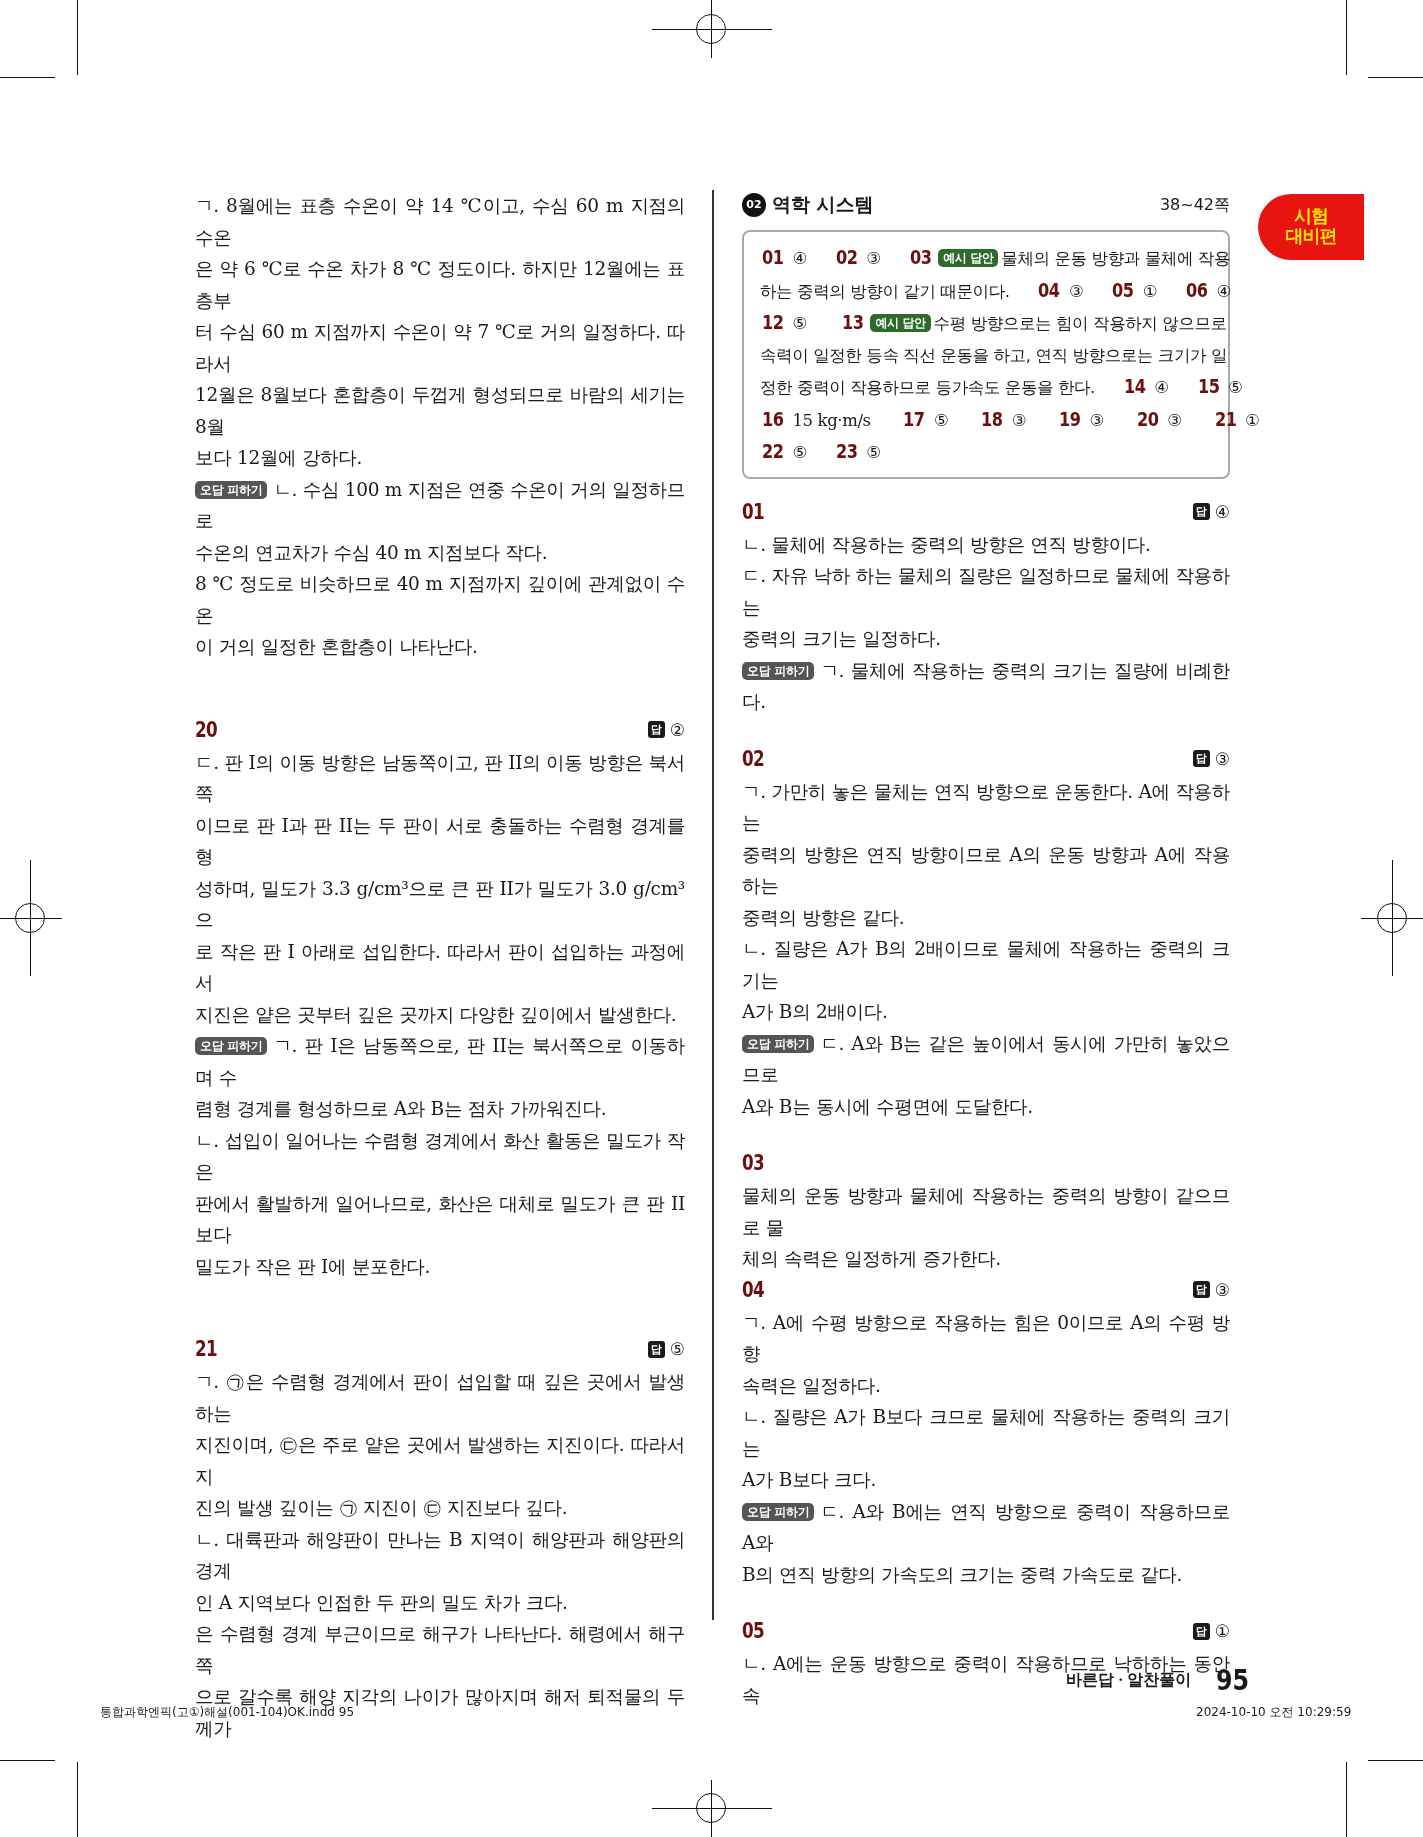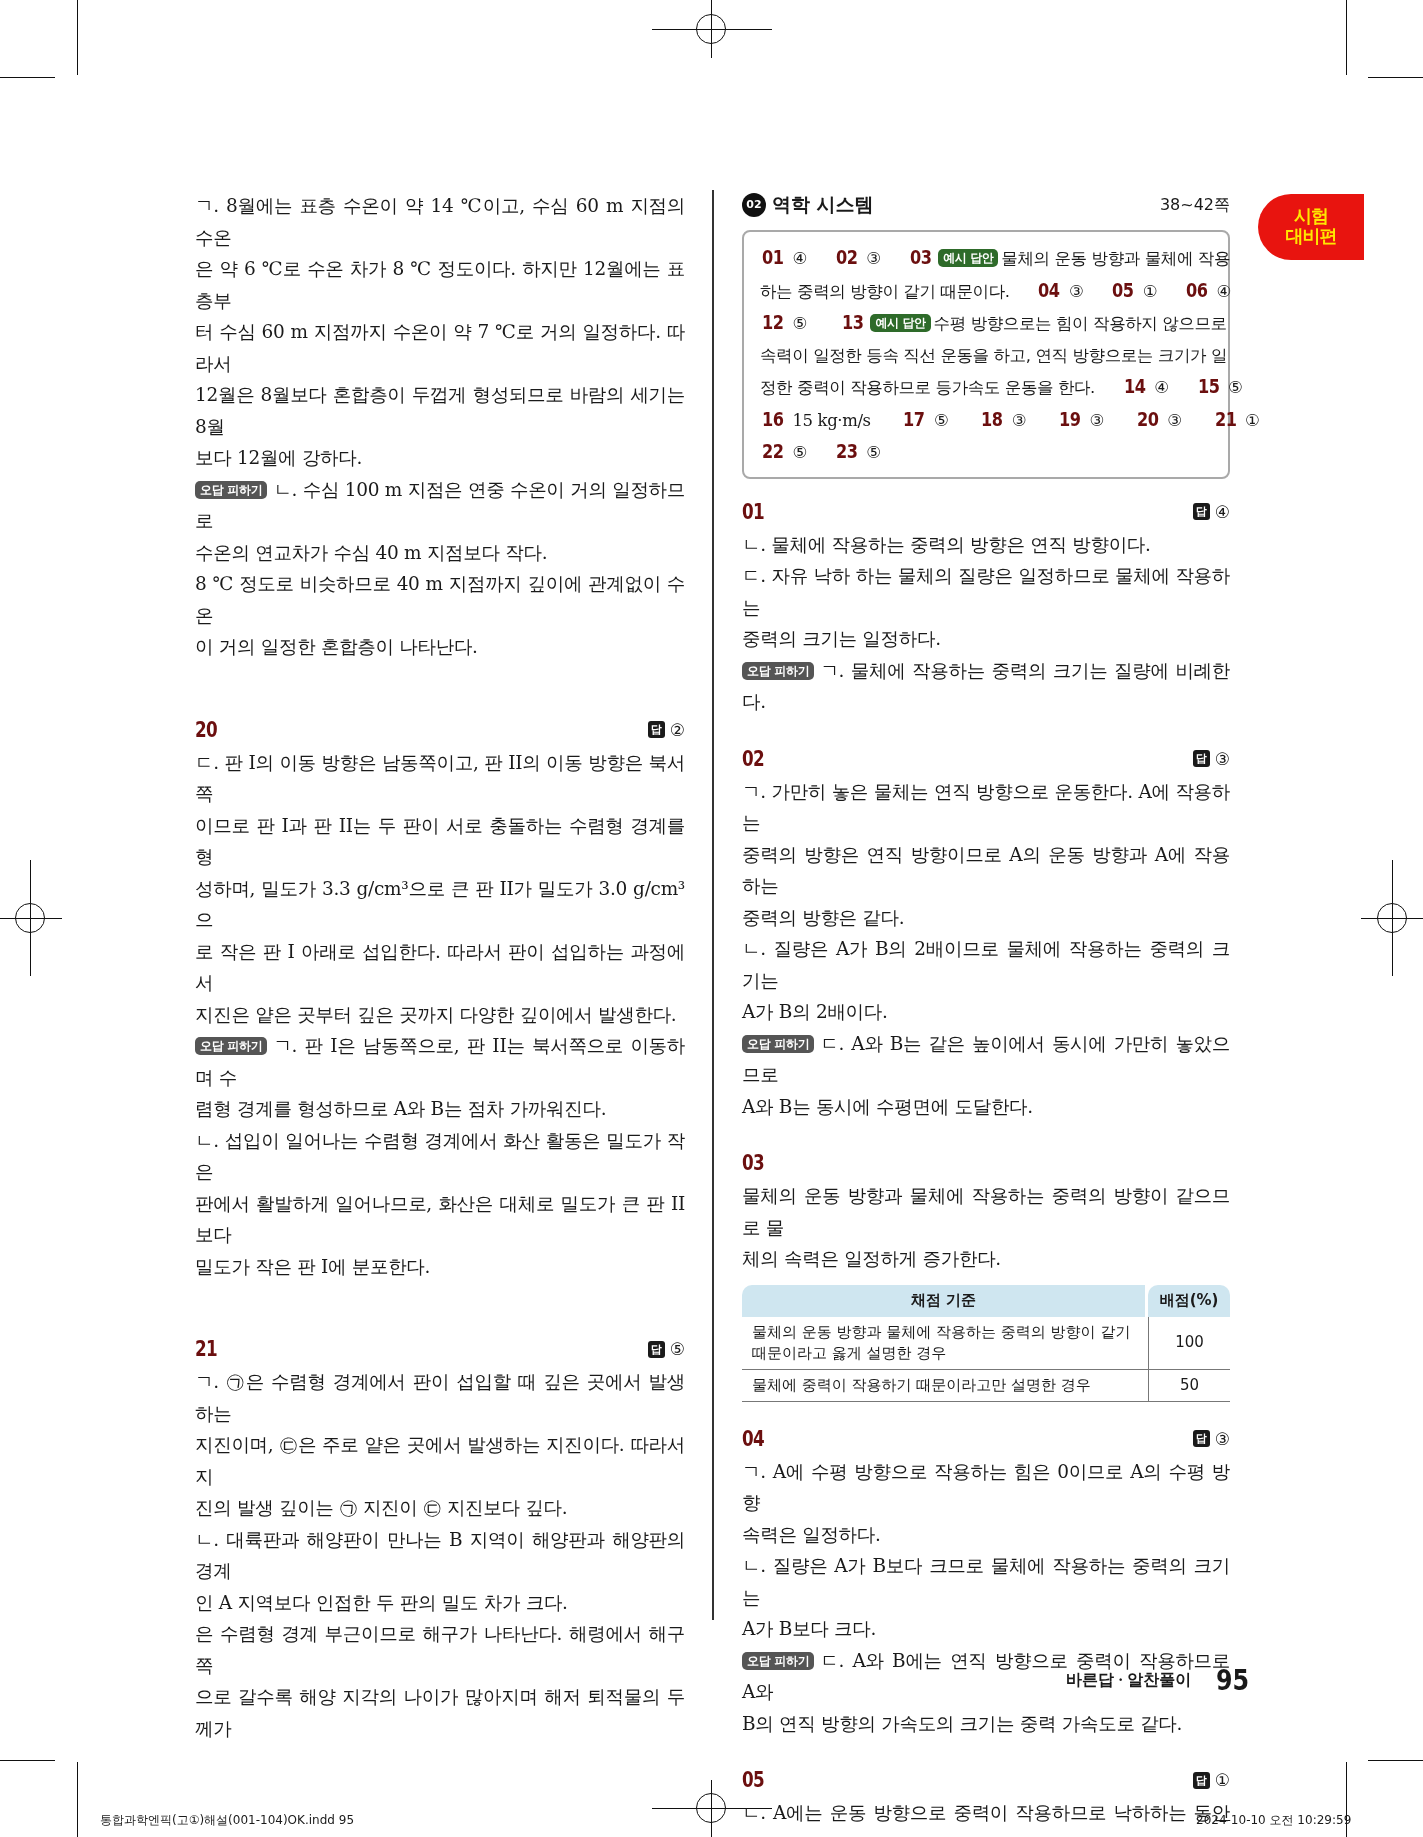--- a/index.html
+++ b/index.html
@@ -31,21 +31,21 @@
   .sidetab { position:absolute; left:1258px; top:194px; width:106px; height:66px; background:#e8140f; border-radius:33px 0 0 33px; color:#ffe600; font-family:"DejaVu Sans", sans-serif; font-weight:bold; font-size:18px; line-height:20px; text-align:center; padding-top:12px; box-sizing:border-box; letter-spacing:-1px; }
   table.score { width:100%; border-collapse:separate; border-spacing:0; font-family:"DejaVu Sans", sans-serif; font-size:15px; margin:10px 0 22px 0; }
   table.score th { background:#cfe6f0; font-weight:bold; height:30px; }
   table.score th.c1 { border-radius:10px 0 0 0; border-right:3px solid #fff; }
   table.score th.c2 { border-radius:10px 10px 0 0; width:80px; }
   table.score td { border-bottom:1px solid #777; padding:5px 10px; line-height:21px; }
   table.score td.c2 { text-align:center; border-left:1px solid #777; }
   .footer-right { position:absolute; left:1066px; top:1664px; font-family:"DejaVu Sans", sans-serif; display:flex; align-items:center; gap:22px; }
   .footer-right .lbl { font-size:16px; font-weight:bold;font-family:Liberation Serif, serif; }
   .footer-right .pg { font-size:28px; font-weight:bold; transform:scaleX(0.85); }
-  .slug { position:absolute; top:1812px; font-family:"DejaVu Sans", sans-serif; font-size:12px; }
+  .slug { position:absolute; top:1704px; font-family:"DejaVu Sans", sans-serif; font-size:12px; }
 </style>
 </head>
 <body>
 
 <div class="crop-v" style="left:77px;top:0;height:75px;"></div>
 <div class="crop-h" style="left:0;top:77px;width:55px;"></div>
 <div class="crop-v" style="left:1346px;top:0;height:75px;"></div>
 <div class="crop-h" style="left:1368px;top:77px;width:55px;"></div>
 <div class="crop-v" style="left:77px;top:1762px;height:75px;"></div>
 <div class="crop-h" style="left:0;top:1760px;width:55px;"></div>
@@ -203,41 +203,20 @@
     <p class="line"><span class="odap">오답 피하기</span><span>ㄷ. A와 B는 같은 높이에서 동시에 가만히 놓았으므로</span></p>
     <p class="line">A와 B는 동시에 수평면에 도달한다.</p>
   </div>
 
   <div>
     <div class="qhead">
       <span class="qnum">03</span>
     </div>
     <p class="line">물체의 운동 방향과 물체에 작용하는 중력의 방향이 같으므로 물</p>
     <p class="line">체의 속력은 일정하게 증가한다.</p>
-    <table class="score">
-      <thead>
-        <tr>
-          <th class="c1">채점 기준</th>
-          <th class="c2">배점(%)</th>
-        </tr>
-      </thead>
-      <tbody>
-        <tr>
-          <td>
-              <div>물체의 운동 방향과 물체에 작용하는 중력의 방향이 같기</div>
-              <div>때문이라고 옳게 설명한 경우</div>
-            </td>
-          <td class="c2">100</td>
-        </tr>
-        <tr>
-          <td>물체에 중력이 작용하기 때문이라고만 설명한 경우</td>
-          <td class="c2">50</td>
-        </tr>
-      </tbody>
-    </table>
   </div>
 
   <div style="margin-bottom:26px;">
     <div class="qhead">
       <span class="qnum">04</span>
       <span class="ans">
           <span class="ans-badge">답</span>
           <span>③</span>
         </span>
     </div>

